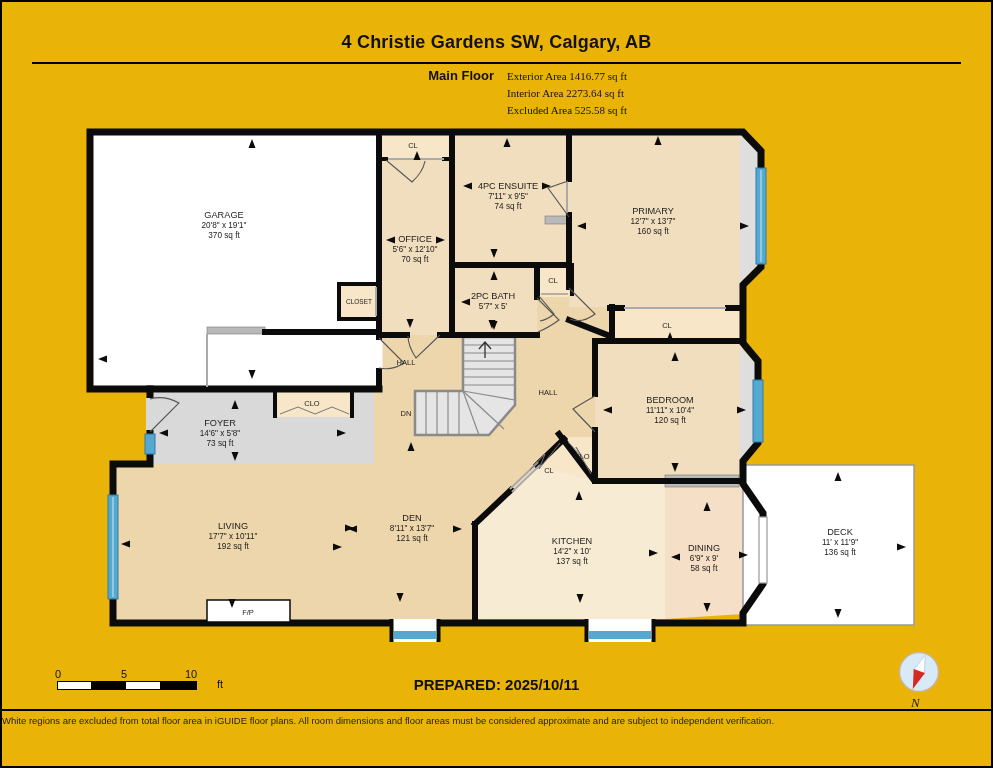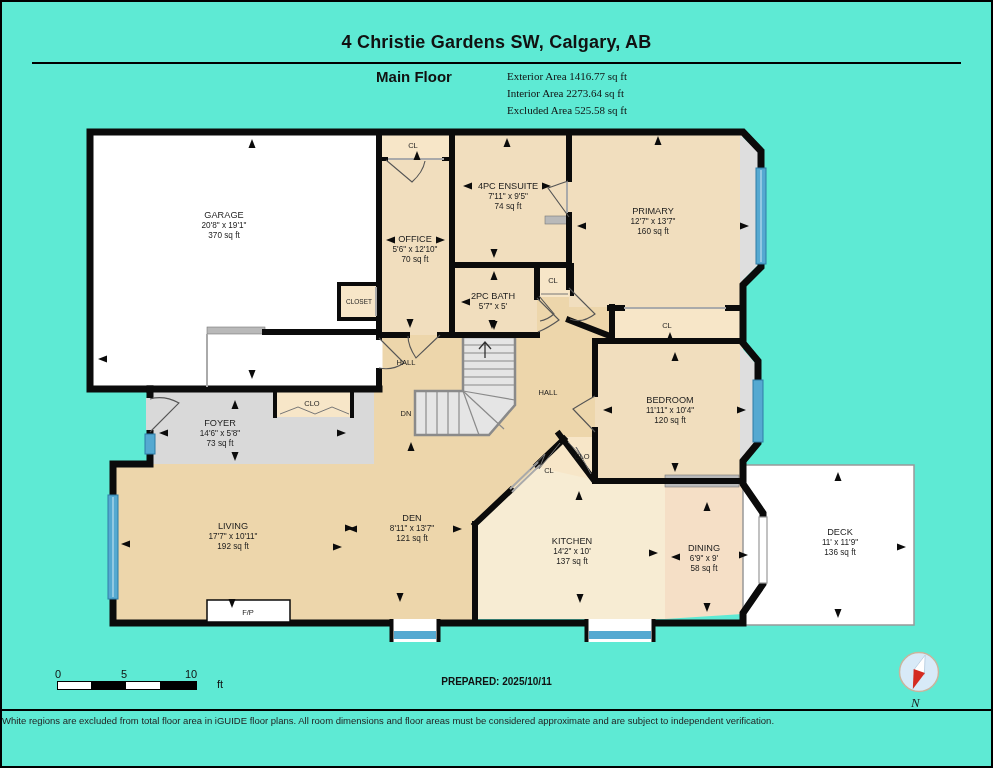--- a/index.html
+++ b/index.html
@@ -1,30 +1,30 @@
 <!DOCTYPE html>
 <html><head>
 <meta charset="utf-8">
 <style>
   html,body{margin:0;padding:0;background:#fff;}
   .page{position:relative;width:993px;height:768px;box-sizing:border-box;border:2px solid #000;
-        background:#5eead4;font-family:"Liberation Sans",sans-serif;color:#111;overflow:hidden;}
+        background:#eab308;font-family:"Liberation Sans",sans-serif;color:#111;overflow:hidden;}
   .abs{position:absolute;}
   #title{top:30px;left:0;width:100%;text-align:center;font-size:18px;font-weight:bold;letter-spacing:.2px;}
   #rule-top{top:60px;left:30px;right:30px;border-top:2px solid #000;height:0;}
-  #floor-label{top:66px;left:332px;width:160px;text-align:center;font-size:15px;font-weight:bold;}
+  #floor-label{top:66px;left:332px;width:160px;text-align:right;font-size:13px;font-weight:bold;}
   #area-lines{top:66px;left:505px;font-size:11px;line-height:17px;font-family:Liberation Serif, serif;}
   #plan-svg{top:0;left:0;}
   #scalebar{top:666px;left:55px;width:160px;font-size:11px;}
   .sb-nums{position:relative;height:13px;}
   .sb-nums span{position:absolute;top:0;}
   .sb-bar{position:relative;width:138px;height:7px;border:1px solid #000;background:#fff;}
   .sb-seg{position:absolute;top:0;height:7px;background:#000;}
   #sb-ft{position:absolute;left:160px;top:10px;}
-  #prepared{top:674px;left:0;width:100%;text-align:center;font-size:10px;font-weight:bold;}
+  #prepared{top:674px;left:0;width:100%;text-align:center;font-size:15px;font-weight:bold;}
   #compass{top:648px;left:894px;width:46px;height:62px;}
   #rule-bottom{top:707px;left:0;right:0;border-top:2px solid #000;height:0;}
   #disclaimer{top:713px;left:0;width:100%;text-align:left;font-size:9.5px;color:#222;}
   text{fill:#1c1c1c;}
   .room-label{font-family:"Liberation Sans",sans-serif;}
   .small-label{font-family:"Liberation Sans",sans-serif;}
 </style>
 </head>
 <body>
 

